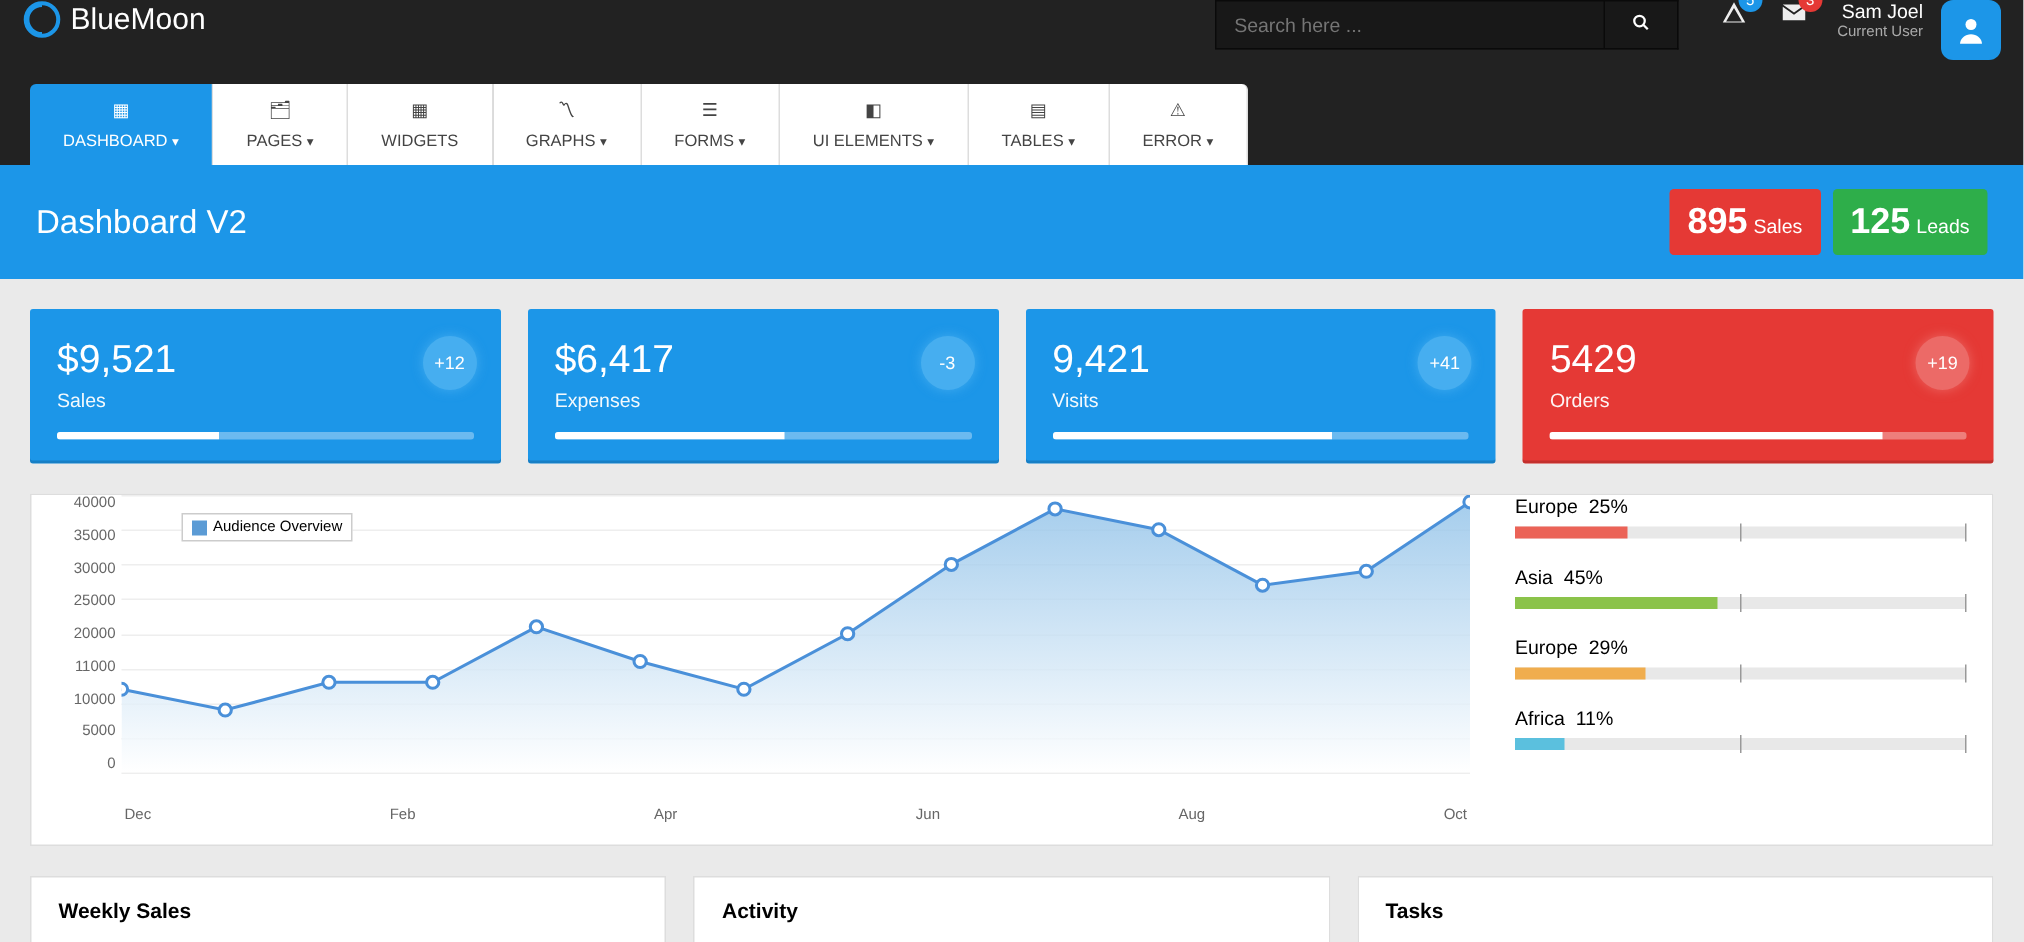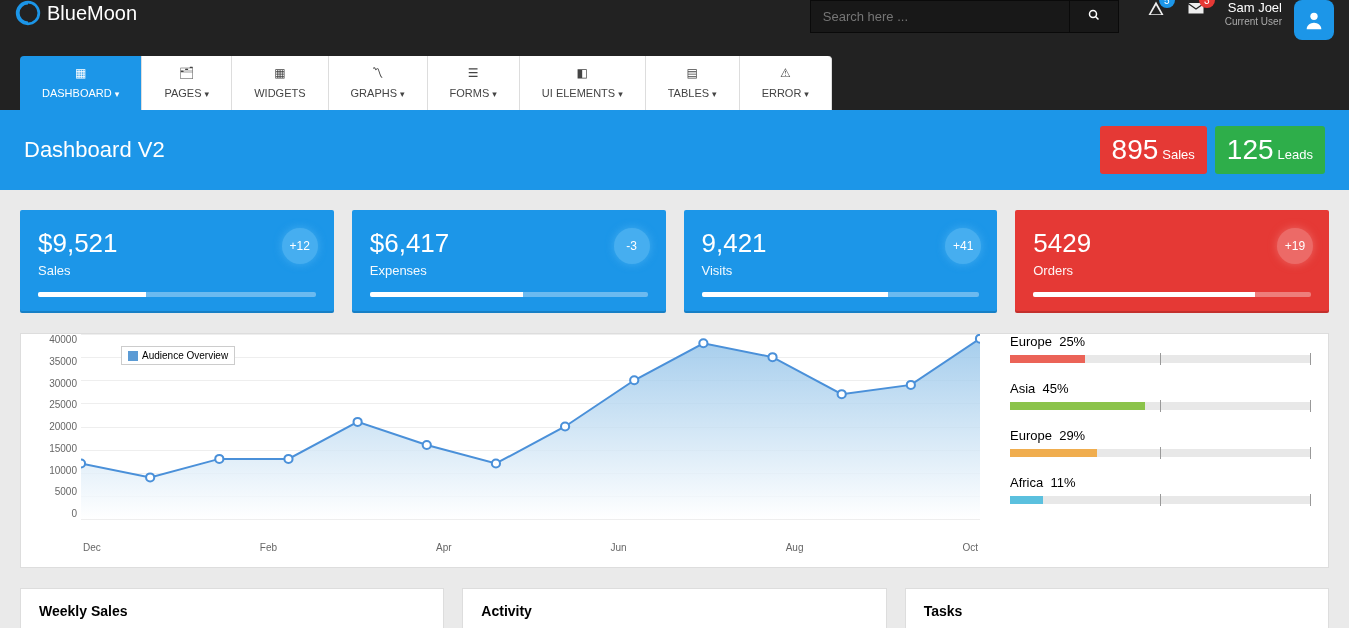--- a/index.html
+++ b/index.html
@@ -25,21 +25,21 @@
 .tabs{display:flex}
 .tab{background:#fff;border-right:1px solid #ddd;padding:10px 22px 10px;text-align:center;cursor:pointer;font-size:12px;color:#444;min-width:90px}
 .tab.active{background:#1c96e8;color:#fff;border-top-left-radius:4px}
 .tab:last-child{border-top-right-radius:4px}
 .tab-icon{display:block;height:16px;margin:0 auto 4px}
 .tab-label{font-size:11px}
 .caret{font-size:9px;margin-left:3px}
 .subhead{background:#1c96e8;color:#fff;padding:16px 24px;display:flex;align-items:center}
 .subhead h1{font-size:22px;font-weight:400}
 .pill{padding:8px 12px;border-radius:3px;margin-left:8px;font-size:13px}
-.pill .num{font-size:28px;font-weight:400;margin-right:4px}
+.pill .num{font-size:24px;font-weight:700;margin-right:4px}
 .pill.red{background:#e53935}
 .pill.green{background:#2eae4a}
 .content{padding:20px}
 .cards{display:flex;gap:18px}
 .card{flex:1;padding:18px 18px 16px;color:#fff;border-radius:2px;position:relative;box-shadow:inset 0 -2px 0 rgba(0,0,0,.15)}
 .card.blue{background:#1c96e8}
 .card.red{background:#e53935}
 .card-val{font-size:26px;font-weight:300}
 .card-lbl{font-size:13px;margin-top:4px;opacity:.95}
 .card-badge{position:absolute;right:16px;top:18px;width:36px;height:36px;border-radius:50%;background:#46aef0;display:flex;align-items:center;justify-content:center;font-size:12px;box-shadow:0 0 8px rgba(70,174,240,.9)}
@@ -180,21 +180,21 @@
 
   <div class="panel">
     <div class="overview-body">
       <div class="chart-area">
         <div class="y-axis" id="yaxis">
             <div>40000</div>
             <div>35000</div>
             <div>30000</div>
             <div>25000</div>
             <div>20000</div>
-            <div>15000</div>
+            <div>11000</div>
             <div>10000</div>
             <div>5000</div>
             <div>0</div>
           </div>
         <div class="grid" id="grid">
             <div class="grid-line" style="top: 0%;"></div>
             <div class="grid-line" style="top: 12.5%;"></div>
             <div class="grid-line" style="top: 25%;"></div>
             <div class="grid-line" style="top: 37.5%;"></div>
             <div class="grid-line" style="top: 50%;"></div>

